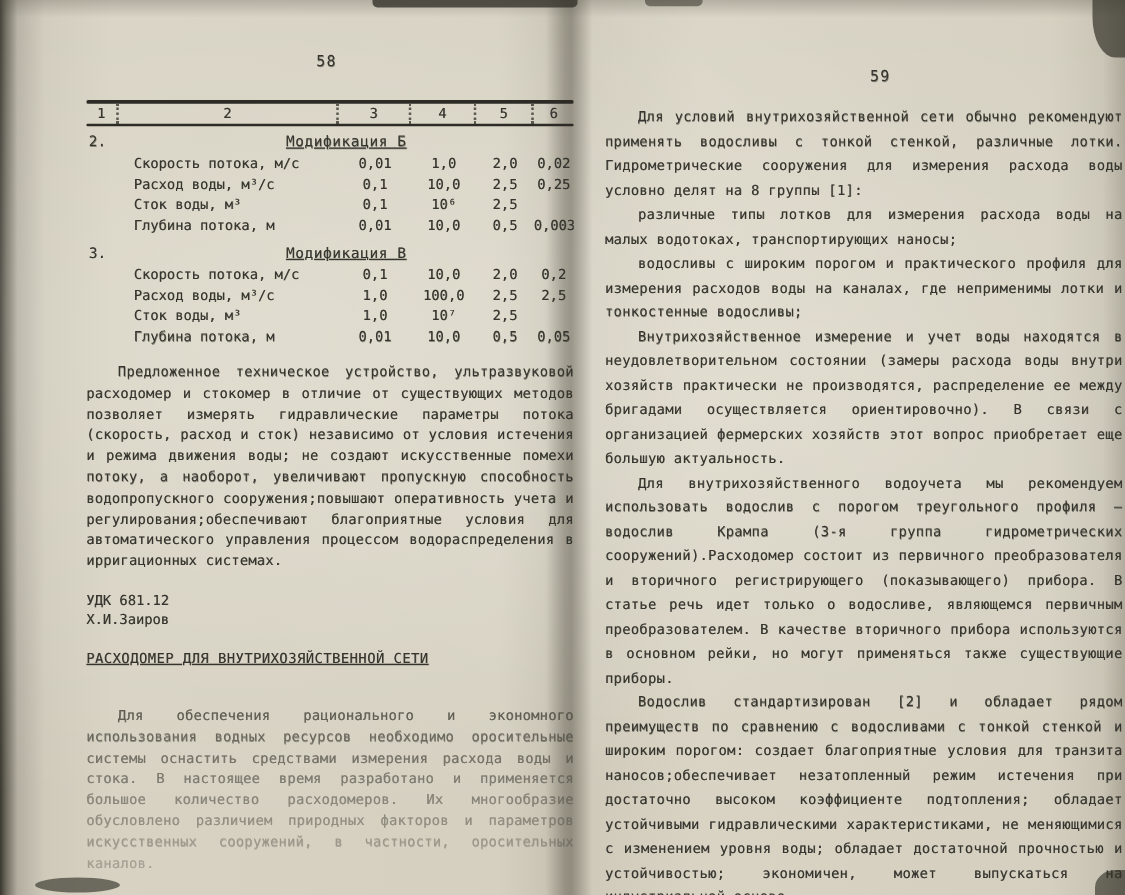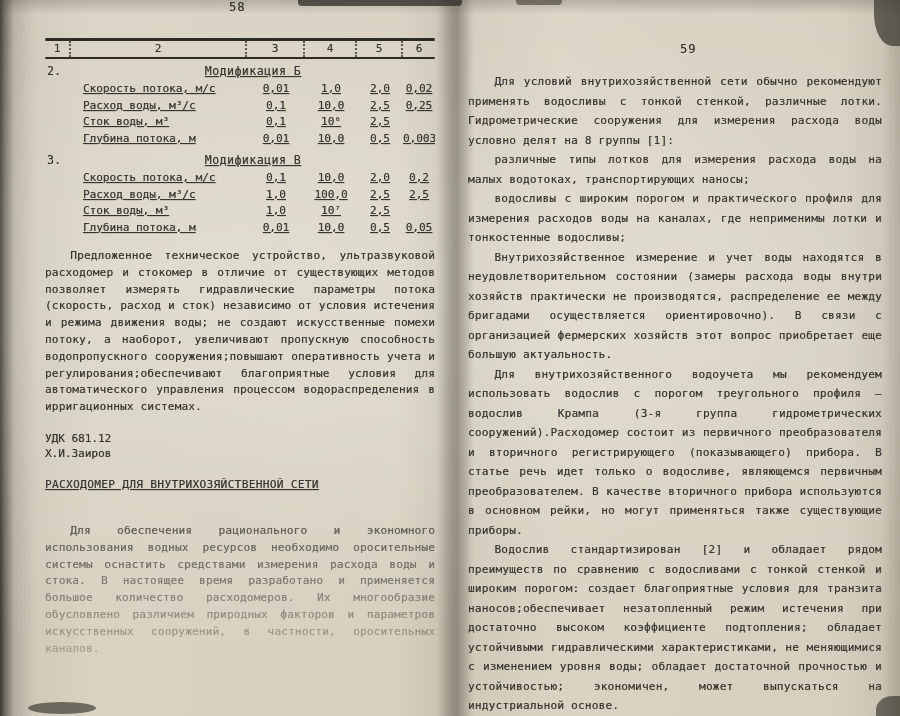--- a/index.html
+++ b/index.html
@@ -18,43 +18,43 @@
         #3a372f 0px, #6e6a5e 5px, #b3aea0 14px, #cfcaba 36px,
         #d7d2c2 90px, #d5d0c0 400px, #c9c4b4 438px, #b9b4a4 452px,
         #cfcaba 472px, #d8d3c3 560px, #d4cfbf 840px, #c8c3b3 882px, #aaa595 900px);
   }
   .gutter {
     position:absolute; left:436px; top:0; width:38px; height:716px;
     background:linear-gradient(90deg, transparent, rgba(70,66,54,0.30) 42%, rgba(70,66,54,0.38) 55%, transparent);
   }
   .page { position:absolute; top:0; height:716px; color:#35342e; overflow:hidden;
           text-shadow:0.3px 0.3px 0.5px rgba(48,46,38,0.5); }
-  .page-left  { left:45px;  width:390px; }
-  .page-right { left:468px; width:414px; padding-top:42px; }
+  .page-left  { left:69px;  width:390px; padding-top:42px; }
+  .page-right { left:484px; width:414px; padding-top:54px; }
 
   .pagenum { font-size:12px; letter-spacing:1px; }
   .pagenum-left  { margin-left:184px; margin-bottom:24px; }
   .pagenum-right { margin-left:212px; margin-bottom:16px; }
 
   
   .rule  { background:#2d2b25; border-radius:2px; }
   .rule-thick { height:3px; }
   .rule-thin  { height:2px; margin-bottom:5px; }
   .thead, .trow {
     display:grid;
     grid-template-columns:26px 176px 58px 52px 46px 1fr;
     font-size:11px;
   }
   .thead { height:16px; align-items:center; }
   .thead .hcell { text-align:center; border-right:2px dotted rgba(50,48,40,0.75); height:100%; line-height:15px; }
   .thead .hcell:last-child { border-right:none; }
   .sect-head { display:grid; grid-template-columns:26px 1fr; font-size:11.5px; margin:3px 0 3px; }
   .sect-num  { padding-left:2px; }
   .sect-title { justify-self:center; text-decoration:underline; letter-spacing:0.5px; }
-  .trow { line-height:16.5px;text-decoration:underline; }
+  .trow { line-height:16.5px; }
   .c-label { padding-left:12px; white-space:nowrap; }
   .c-val   { text-align:center; }
   .tsection { margin-bottom:6px; }
 
   
   .para {
     font-size:11px; line-height:16.8px; text-align:justify;
     text-indent:2.3em; letter-spacing:0.2px; margin-top:12px;
   }
   .faded {

